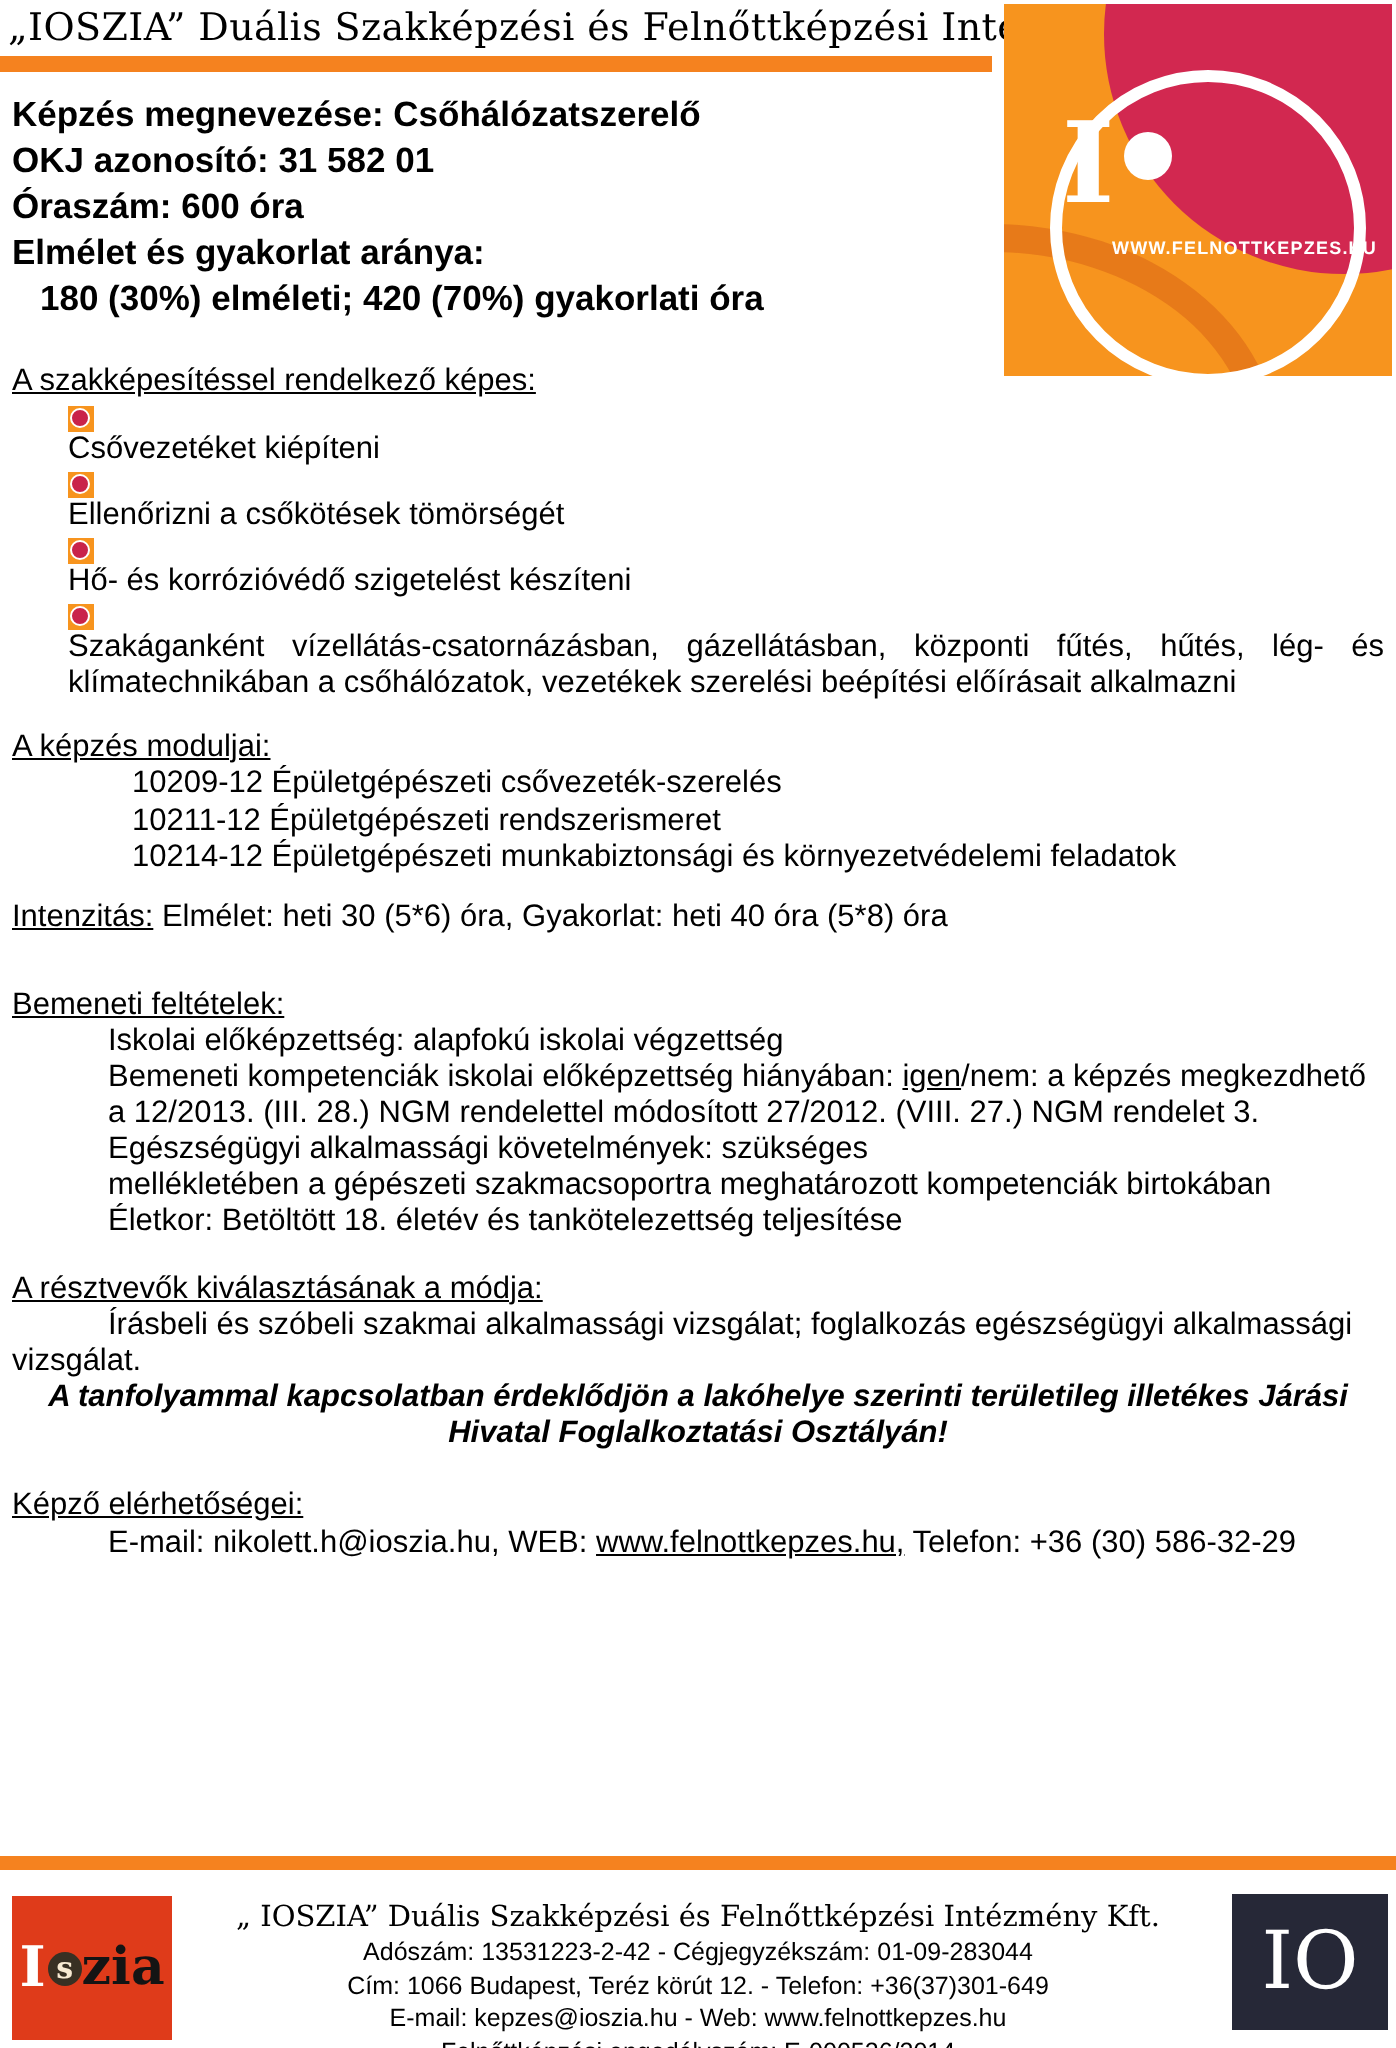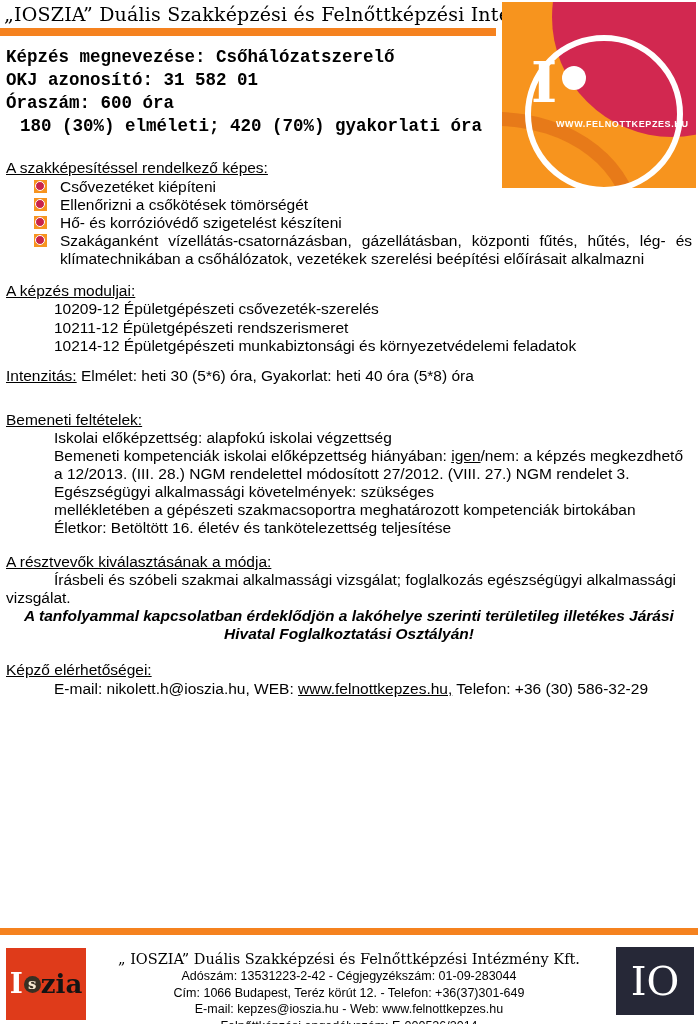--- a/index.html
+++ b/index.html
@@ -18,34 +18,34 @@
     left:-150px;top:110px;}
   .biglogo .ring{position:absolute;left:23px;top:33px;width:146px;height:146px;border:6px solid #fff;border-radius:50%;}
   .biglogo .dot{position:absolute;left:60px;top:64px;width:24px;height:24px;background:#fff;border-radius:50%;}
   .biglogo .li{position:absolute;left:29px;top:52px;font-family:"DejaVu Serif","Liberation Serif",serif;
     font-weight:bold;font-size:56px;color:#fff;line-height:1;}
   .biglogo .lszia{position:absolute;left:64px;top:58px;font-family:"DejaVu Serif","Liberation Serif",serif;
     font-weight:bold;font-size:50px;color:#121212;line-height:1;}
   .biglogo .lurl{position:absolute;left:54px;top:117px;font-size:9px;font-weight:bold;color:#fff;letter-spacing:0.6px;}
   
   .content{position:absolute;top:46px;left:6px;width:686px;font-size:15.5px;line-height:19px;}
-  .course{font-weight:bold;font-size:17.5px;line-height:23px;font-family:Liberation Mono, monospace;}
+  .course{font-weight:bold;font-size:17.5px;line-height:23px;}
   .course .indent{padding-left:14px;}
   .heading{text-decoration:underline;}
   .ind{margin-left:48px;}
   .sec-shortdesc{margin-top:13px;}
   .sec-skills{margin-top:20px;}
   .bullets{margin-top:1px;}
-  .bullet-row{display:flex;align-items:flex-start;margin-left:28px;line-height:17.5px;margin-top:0.5px;}
+  .bullet-row{display:flex;align-items:flex-start;margin-left:28px;line-height:17.5px;margin-top:0.5px;flex-direction:column;}
   .bullet-icon{flex:0 0 13px;width:13px;height:13px;background:#F7941E;position:relative;margin-top:2px;margin-right:13px;}
   .bullet-icon .c{position:absolute;left:1px;top:1px;width:8px;height:8px;background:#C9234A;border:1.5px solid #fff;border-radius:50%;}
   .bullet-text{flex:1;}
   .just{text-align:justify;}
   .sec-modules{margin-top:14px;}
-  .modules-line{margin-left:48px;line-height:18.5px;}
+  .modules-line{margin-left:60px;line-height:18.5px;}
   .sec-intensity{margin-top:10px;}
   .sec-entry{margin-top:25px;}
   .entry-line{margin-left:48px;line-height:18px;}
   .u{text-decoration:underline;}
   .sec-selection{margin-top:15px;}
   .selection-body{text-indent:48px;line-height:18px;}
   .notice{font-weight:bold;font-style:italic;text-align:center;line-height:18px;}
   .sec-contact{margin-top:17px;}
   
   .footer-rule{position:absolute;top:928px;left:0;width:698px;height:7px;background:#F5821F;}
@@ -78,20 +78,21 @@
     <div class="li">I</div>
     <div class="lurl">WWW.FELNOTTKEPZES.HU</div>
   </div>
 
   <div class="content">
 
     <div class="course">
       <div>Képzés megnevezése: Csőhálózatszerelő</div>
       <div>OKJ azonosító: 31 582 01</div>
       <div>Óraszám: 600 óra</div>
+      <div>Elmélet és gyakorlat aránya:</div>
       <div class="indent">180 (30%) elméleti; 420 (70%) gyakorlati óra</div>
     </div>
 
 
     <div class="sec-skills">
       <div class="heading">A szakképesítéssel rendelkező képes:</div>
       <div class="bullets">
         <div class="bullet-row">
           <span class="bullet-icon">
               <span class="c"></span>
@@ -130,21 +131,21 @@
       <span class="heading">Intenzitás:</span><span> Elmélet: heti 30 (5*6) óra, Gyakorlat: heti 40 óra (5*8) óra</span>
     </div>
 
     <div class="sec-entry">
       <div class="heading">Bemeneti feltételek:</div>
       <div class="entry-line">Iskolai előképzettség: alapfokú iskolai végzettség</div>
       <div class="entry-line"><span>Bemeneti kompetenciák iskolai előképzettség hiányában: </span><span class="u">igen</span><span>/nem: a képzés megkezdhető</span></div>
       <div class="entry-line">a 12/2013. (III. 28.) NGM rendelettel módosított 27/2012. (VIII. 27.) NGM rendelet 3.</div>
       <div class="entry-line">Egészségügyi alkalmassági követelmények: szükséges</div>
       <div class="entry-line">mellékletében a gépészeti szakmacsoportra meghatározott kompetenciák birtokában</div>
-      <div class="entry-line">Életkor: Betöltött 16. életév és tankötelezettség teljesítése</div>
+      <div class="entry-line">Életkor: Betöltött 18. életév és tankötelezettség teljesítése</div>
     </div>
 
     <div class="sec-selection">
       <div class="heading">A résztvevők kiválasztásának a módja:</div>
       <div class="selection-body">Írásbeli és szóbeli szakmai alkalmassági vizsgálat; foglalkozás egészségügyi alkalmassági vizsgálat.</div>
     </div>
 
     <div class="notice">A tanfolyammal kapcsolatban érdeklődjön a lakóhelye szerinti területileg illetékes Járási Hivatal Foglalkoztatási Osztályán!</div>
 
     <div class="sec-contact">

